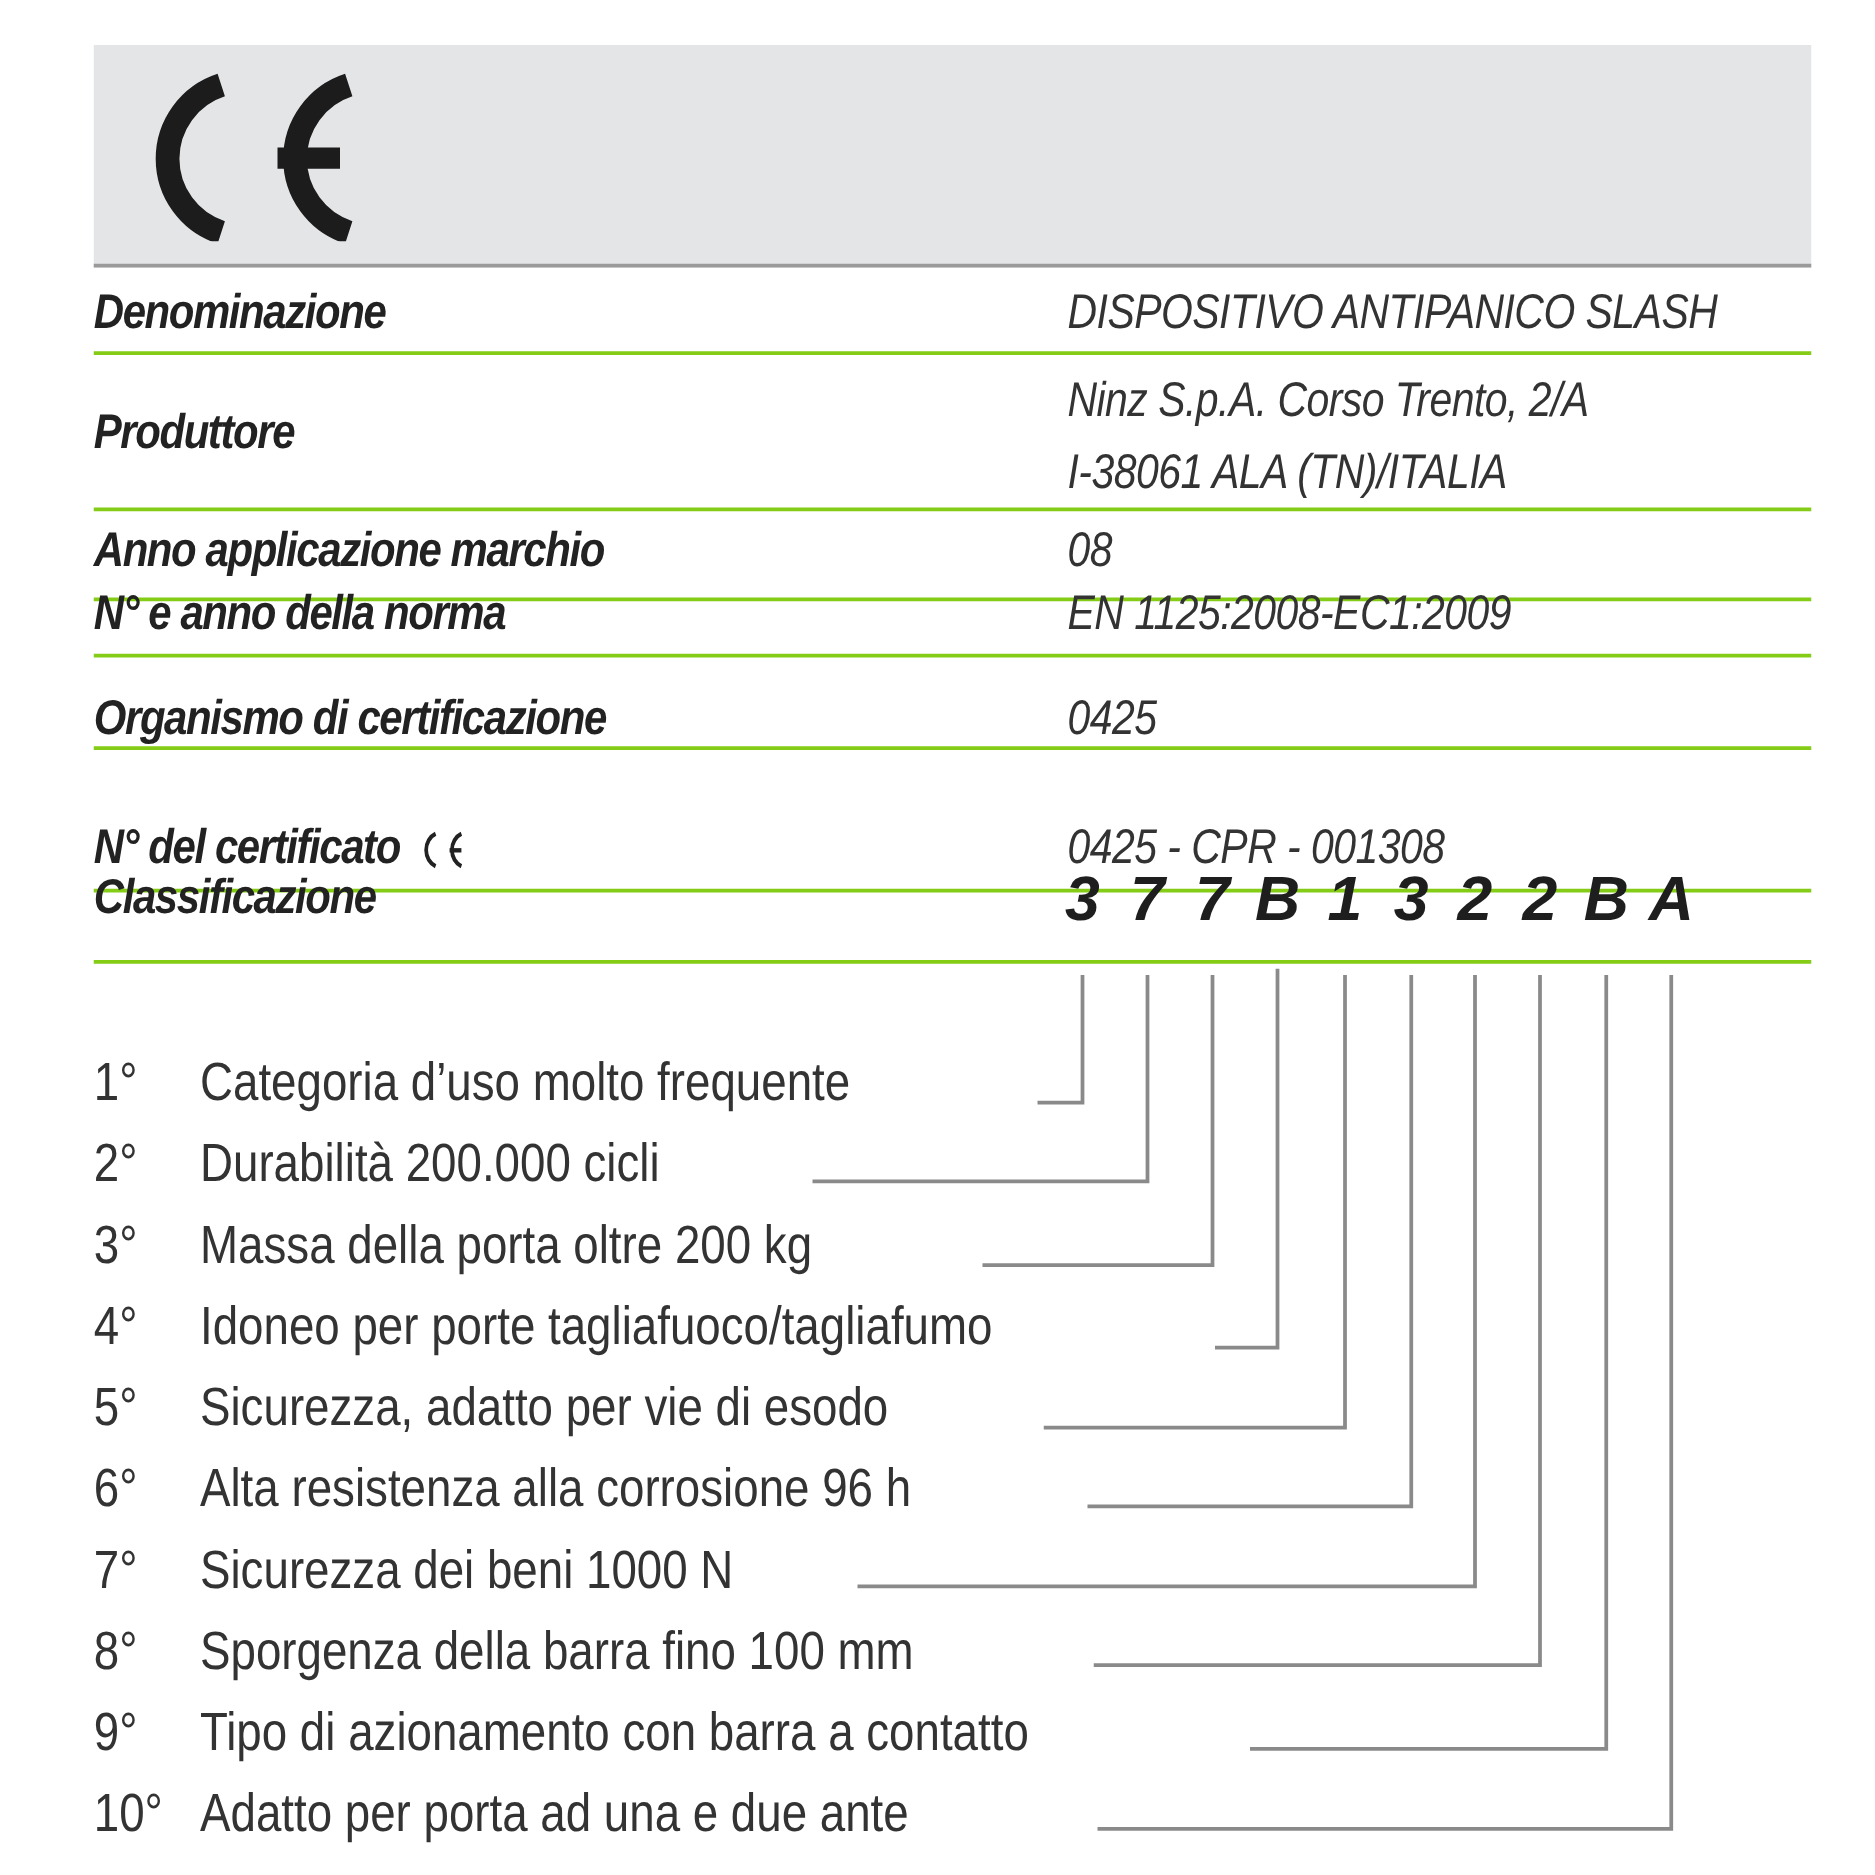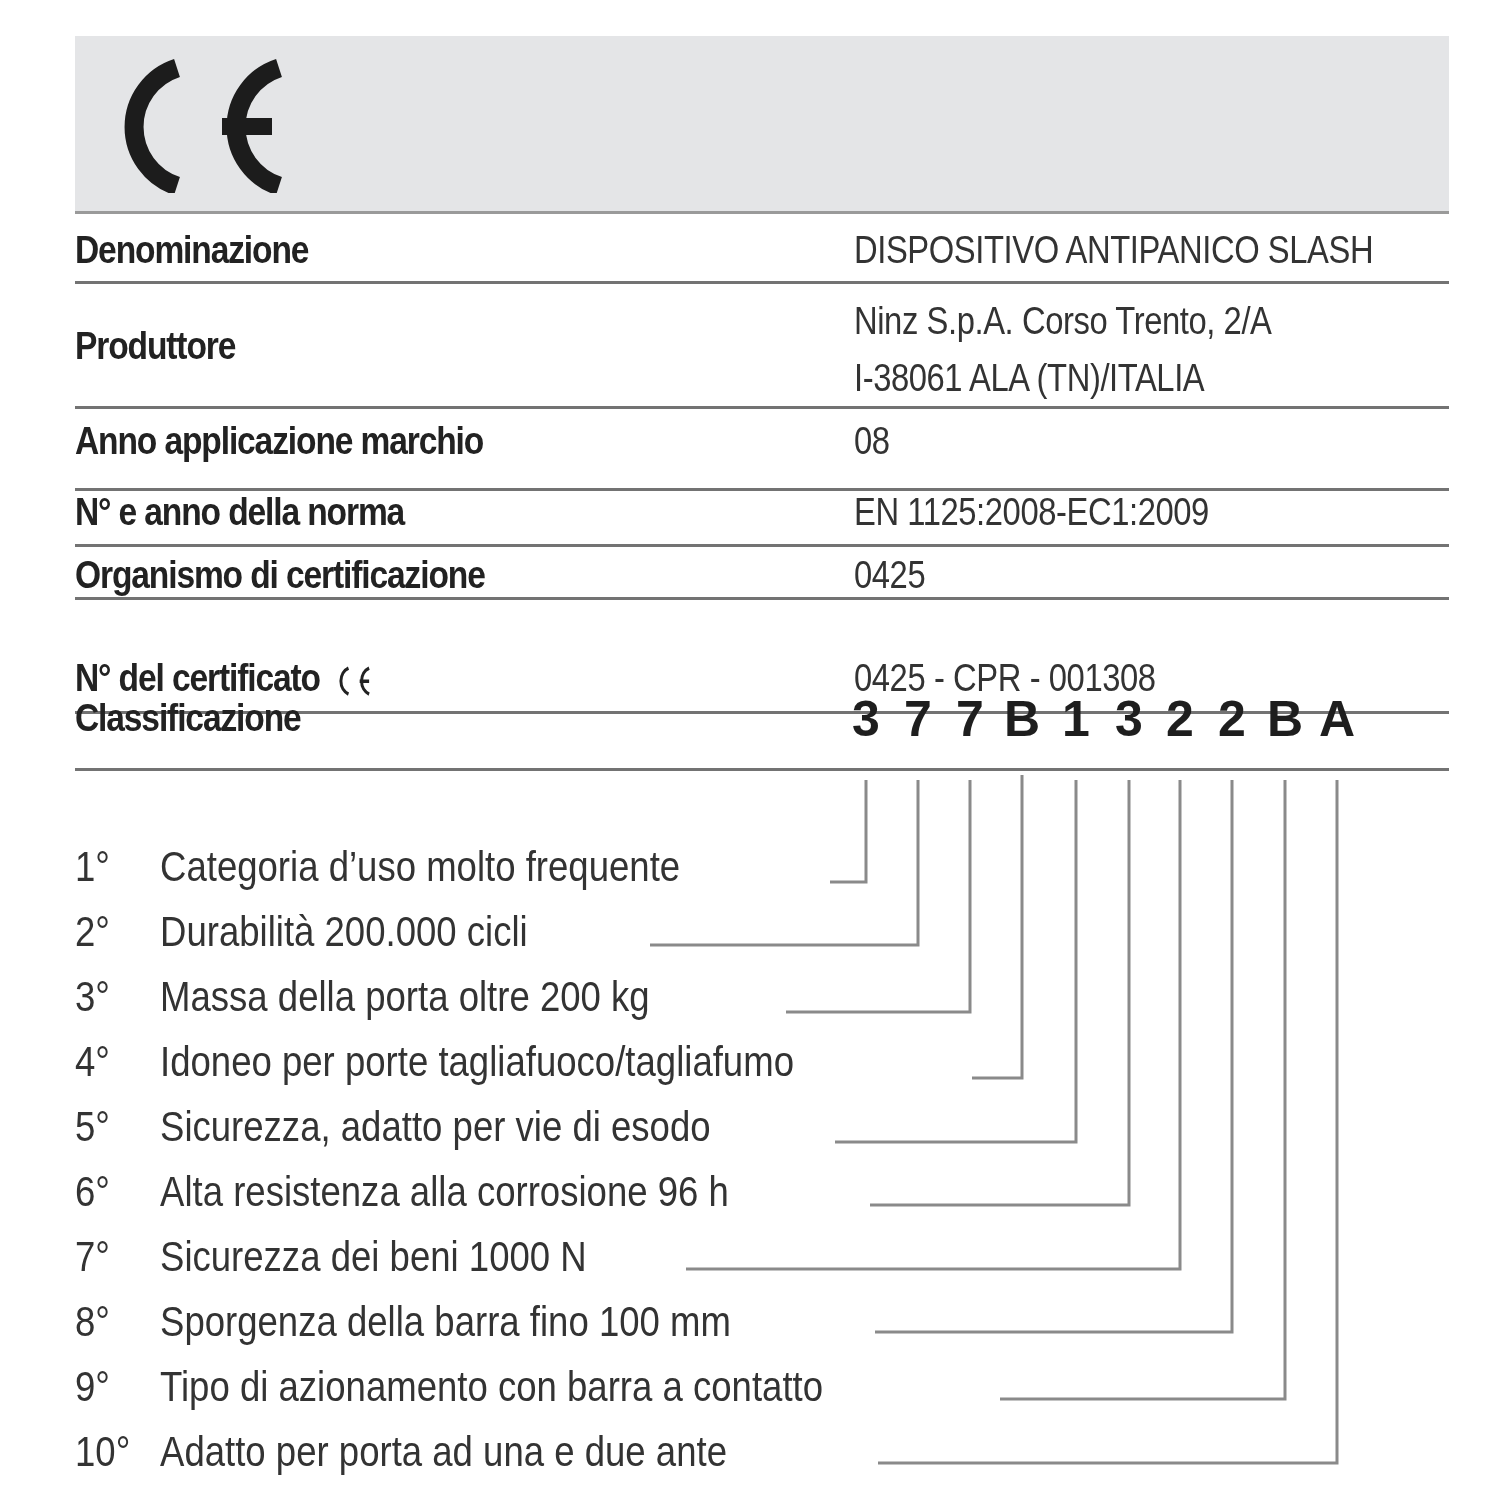--- a/index.html
+++ b/index.html
@@ -4,21 +4,21 @@
 <style>
   html, body { margin: 0; padding: 0; background: #ffffff; }
   body { width: 1500px; height: 1500px; position: relative; overflow: hidden;
          font-family: "Liberation Sans", "DejaVu Sans", sans-serif; color: #2a2a2a; }
 
   .header-band { position: absolute; left: 75px; top: 36px; width: 1374px; height: 178px;
                  background: #e4e5e7; border-bottom: 3px solid #9a9a9a; box-sizing: border-box; }
   .ce-mark { position: absolute; left: 22px; top: 22px; width: 190px; height: 135px; }
 
   .row { position: absolute; left: 75px; width: 1374px; box-sizing: border-box;
-         border-bottom: 3px solid #737373; }
+         border-bottom: 3px solid #84cc16; font-style: italic; }
   .row .label { position: absolute; left: 0; font-weight: bold; font-size: 39px;
                 letter-spacing: -1.3px; color: #222; white-space: nowrap;
                 transform: scaleX(0.86); transform-origin: left center; }
   .row .value { position: absolute; left: 779px; font-size: 39px; color: #333;
                 white-space: nowrap; letter-spacing: -0.5px;
                 transform: scaleX(0.84); transform-origin: left center; }
   .row .value.multi { line-height: 57px; }
   .row .value.classif { font-weight: bold; font-size: 50px; letter-spacing: 0;
                         transform: none; color: #1e1e1e; }
   .classif span { position: absolute; top: 0; width: 40px; text-align: center; }
@@ -44,26 +44,26 @@
   <span class="label" style="top:12px;">Denominazione</span>
   <span class="value" style="top:12px;">DISPOSITIVO ANTIPANICO SLASH</span>
 </div>
 
 <div class="row" style="top:284px;height:125px;">
   <span class="label" style="top:40px;">Produttore</span>
   <span class="value multi" style="top:8px;">Ninz S.p.A.  Corso Trento, 2/A</span>
   <span class="value multi" style="top:65px;">I-38061 ALA (TN)/ITALIA</span>
 </div>
 
-<div class="row" style="top:409px;height:82px;">
+<div class="row" style="top:409px;height:72px;">
   <span class="label" style="top:10px;">Anno applicazione marchio</span>
   <span class="value" style="top:10px;">08</span>
 </div>
 
-<div class="row" style="top:480px;height:67px;">
+<div class="row" style="top:459px;height:67px;">
   <span class="label" style="top:10px;">N° e anno della norma</span>
   <span class="value" style="top:10px;">EN 1125:2008-EC1:2009</span>
 </div>
 
 <div class="row" style="top:543px;height:57px;">
   <span class="label" style="top:10px;">Organismo di certificazione</span>
   <span class="value" style="top:10px;">0425</span>
 </div>
 
 <div class="row" style="top:644px;height:70px;">

